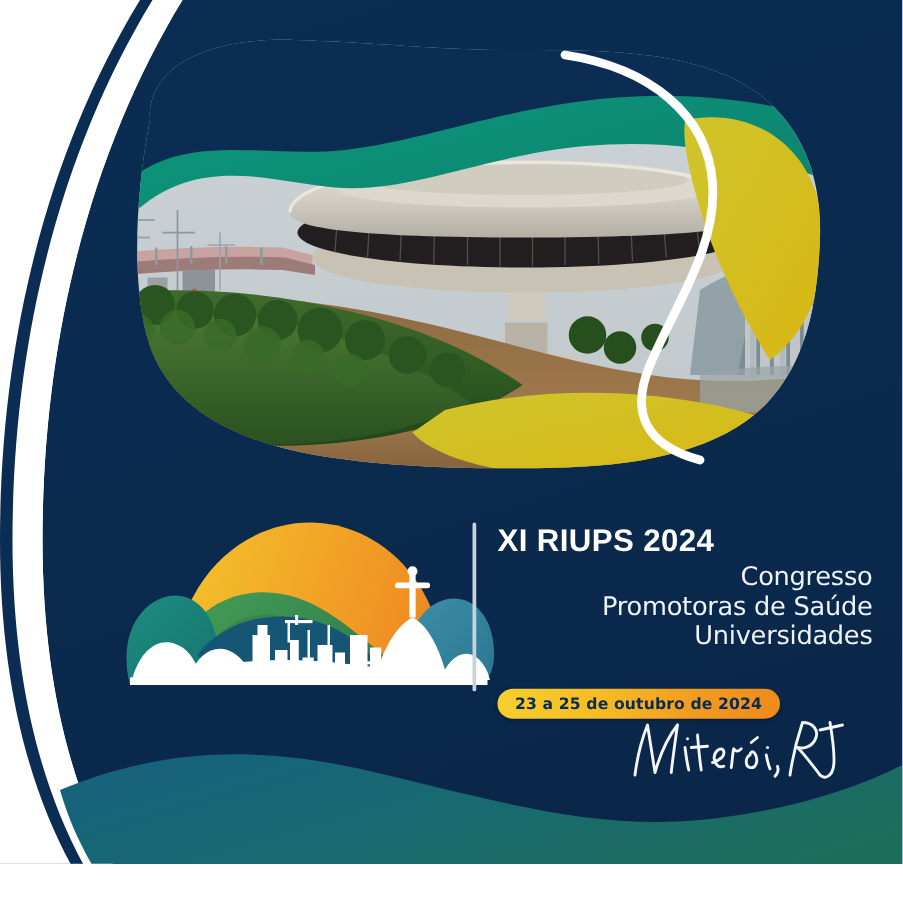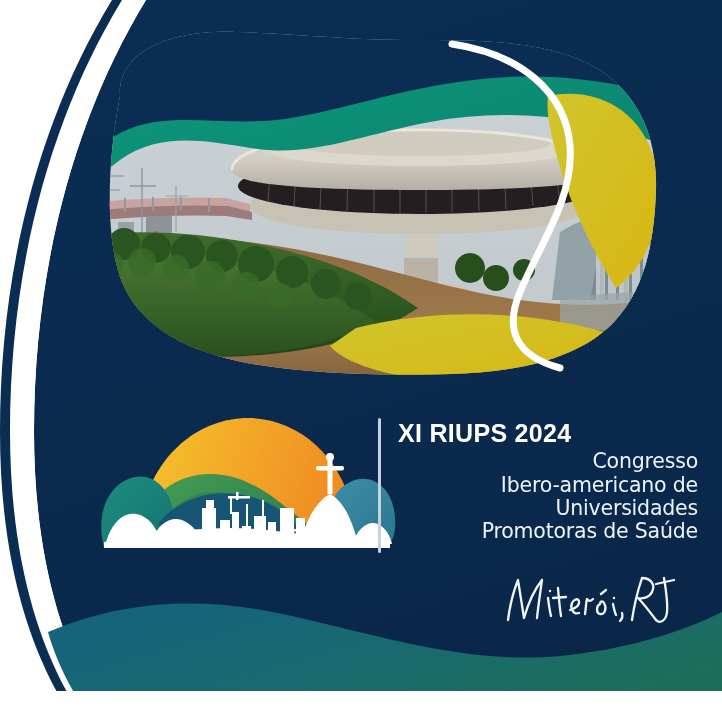--- a/index.html
+++ b/index.html
@@ -385,25 +385,25 @@
         </g>
       </g>
     </g>
   </svg>
 
   <div class="divider"></div>
 
   <div class="textblock">
     <div class="mainTitle">XI RIUPS 2024</div>
     <div class="subLine">Congresso</div>
-    <div class="subLine">Ibero-americano de</div>
+    <div class="subLine">Promotoras de Saúde</div>
     <div class="subLine">Universidades</div>
-    <div class="subLine">Promotoras de Saúde</div>
   </div>
 
+  <div class="badge">23 a 25 de outubro de 2024</div>
 
   <div class="signature">
     <span class="srtext">Niterói, RJ</span>
     <svg viewBox="0 0 180 60" preserveAspectRatio="xMidYMid meet" aria-hidden="true">
       <g fill="none" stroke="#f2f6f9" stroke-width="2.3" stroke-linecap="round" stroke-linejoin="round">
 
         <path d="M10,52 C12,36 16,22 20,12 C22,24 24,38 26,50 C30,36 36,22 44,12"></path>
         <path d="M44,12 C42,26 40,40 39,50"></path>
 
         <path d="M50,30 C51,38 52,44 53,48"></path>

